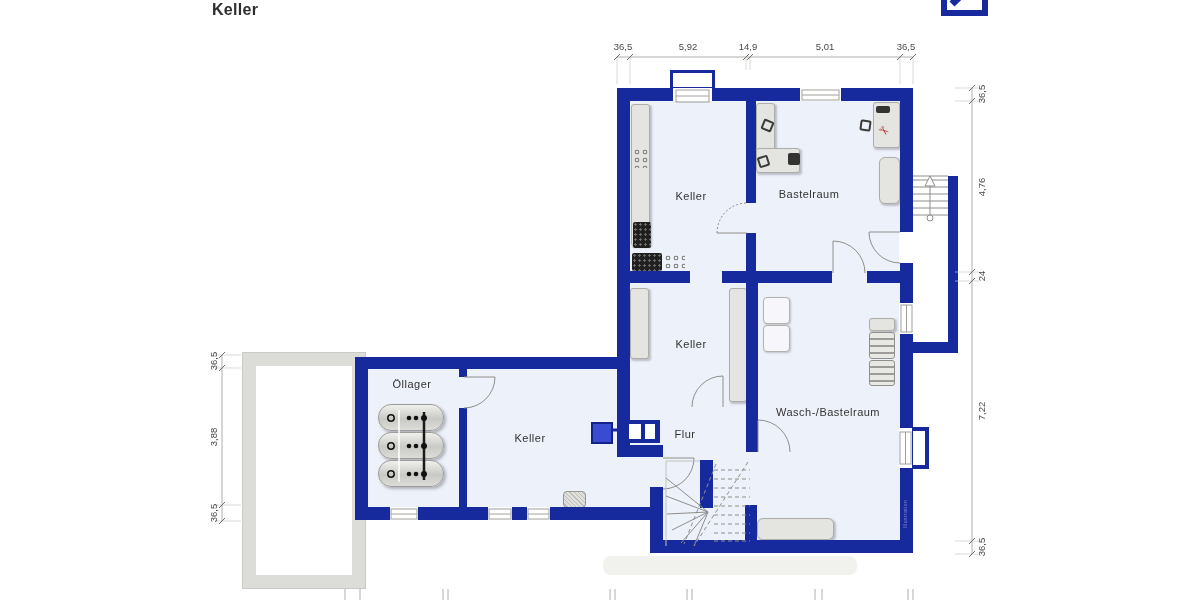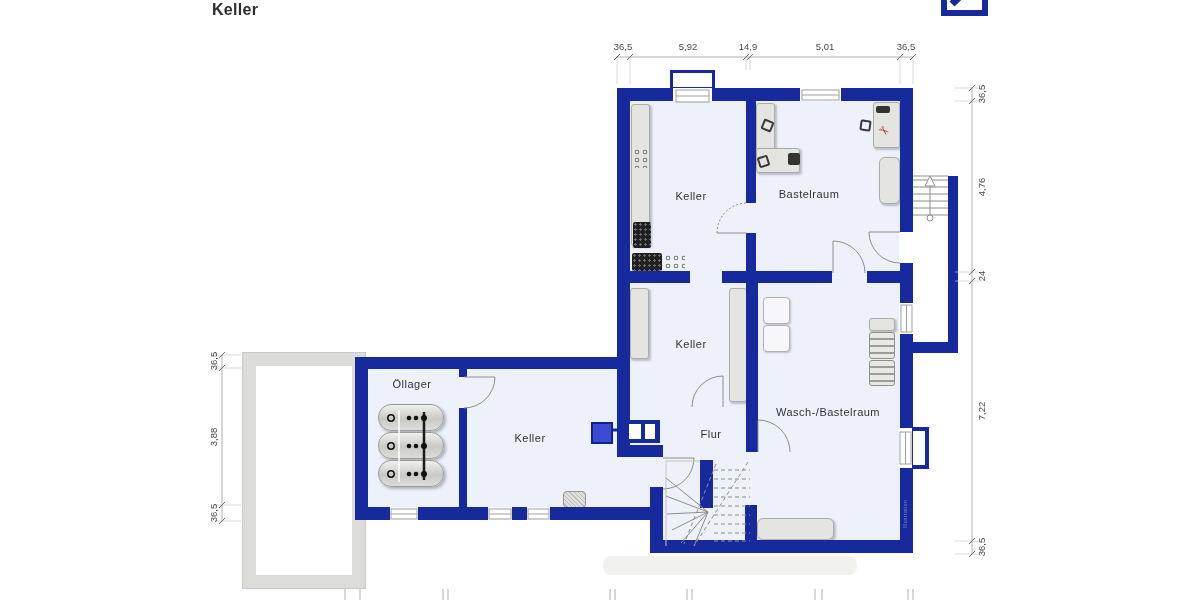--- a/index.html
+++ b/index.html
@@ -225,21 +225,21 @@
       </g>
     </g>
   </svg>
 
   <span class="rl" style="left:691px;top:196px">Keller</span>
   <span class="rl" style="left:809px;top:194px">Bastelraum</span>
   <span class="rl" style="left:691px;top:344px">Keller</span>
   <span class="rl" style="left:828px;top:412px">Wasch-/Bastelraum</span>
   <span class="rl" style="left:412px;top:384px">Öllager</span>
   <span class="rl" style="left:530px;top:438px">Keller</span>
-  <span class="rl" style="left:711px;top:434px">Flur</span>
+  <span class="rl" style="left:685px;top:434px">Flur</span>
 
   <span class="dim" style="left:623px;top:46px">36,5</span>
   <span class="dim" style="left:688px;top:46px">5,92</span>
   <span class="dim" style="left:748px;top:46px">14,9</span>
   <span class="dim" style="left:825px;top:46px">5,01</span>
   <span class="dim" style="left:906px;top:46px">36,5</span>
   <span class="dimv" style="left:981px;top:94px">36,5</span>
   <span class="dimv" style="left:981px;top:187px">4,76</span>
   <span class="dimv" style="left:981px;top:276px">24</span>
   <span class="dimv" style="left:981px;top:411px">7,22</span>

